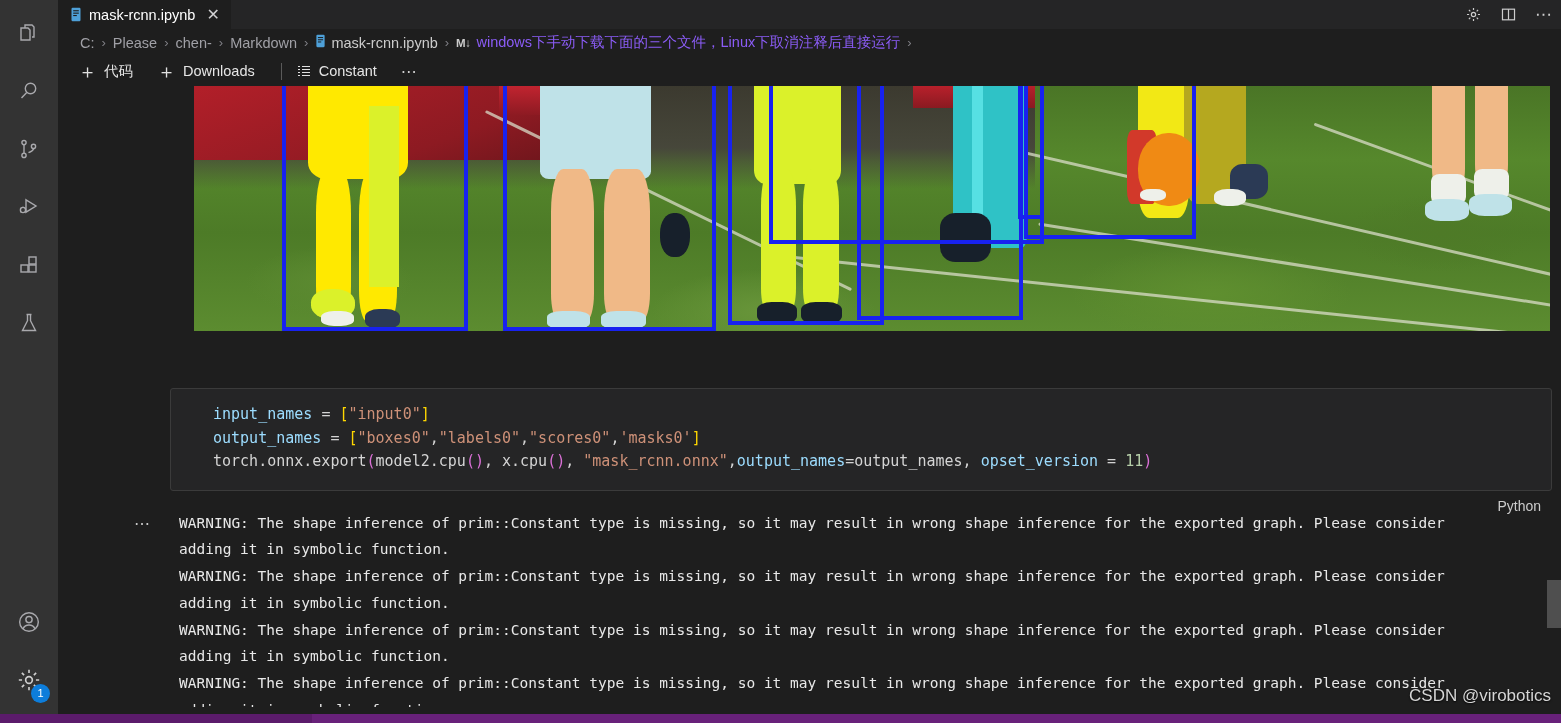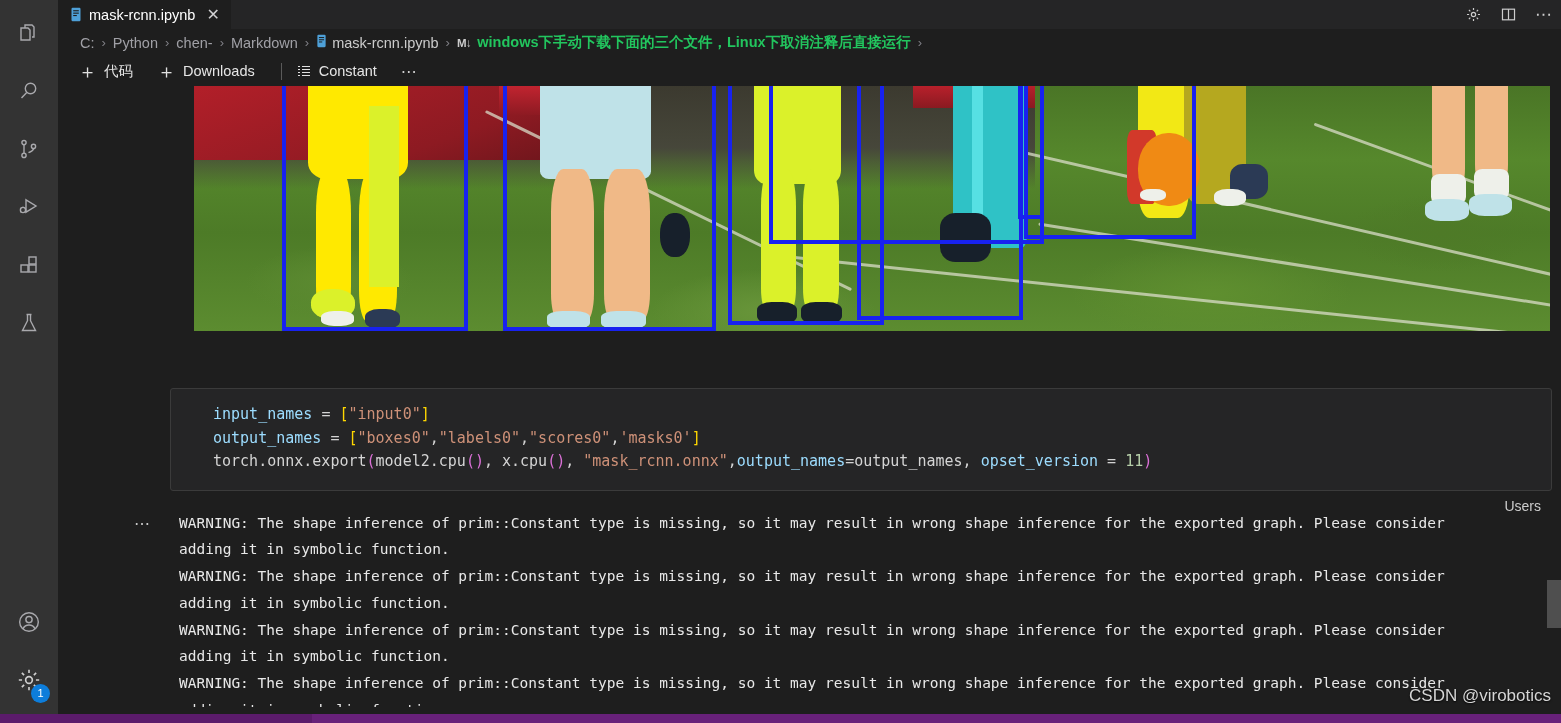--- a/index.html
+++ b/index.html
@@ -52,21 +52,21 @@
   .tabbar-right .ti { display:flex; align-items:center; justify-content:center; }
 
   
   .breadcrumbs {
     height:27px; background:#1e1e1e; display:flex; align-items:center;
     padding-left:22px; gap:0; color:#a0a0a6; font-size:14.5px; white-space:nowrap;
   }
   .crumb { display:flex; align-items:center; gap:5px; }
   .crumb-sep { color:#7f7f85; padding:0 7px; font-size:13px; }
   .crumb .mdicon { color:#cccccc; font-size:11.5px; font-weight:bold; letter-spacing:-0.5px; }
-  .crumb-cn { color:#22c55e;font-weight:bold; }
+  .crumb-cn { color:#8b5cf6; }
   .crumb-py { color:#cccccc; }
 
   
   .nb-toolbar {
     height:30px; background:#1e1e1e; display:flex; align-items:center;
     padding-left:20px; gap:0; color:#e6e6e6; font-size:14.5px;
   }
   .tb-item { display:flex; align-items:center; gap:7px; padding:0 13px 0 0; margin-right:11px; }
   .tb-plus { font-size:19px; line-height:1; color:#e0e0e0; font-weight:300; }
   .tb-divider { width:1px; height:17px; background:#5a5a5a; margin:0 14px 0 2px; }
@@ -299,21 +299,21 @@
       </div>
     </div>
 
     <div class="breadcrumbs">
       <span class="crumb">
         <span>C:</span>
       </span>
       <span class="crumb-sep">›</span>
 
       <span class="crumb">
-        <span>Python</span>
+        <span>Please</span>
       </span>
       <span class="crumb-sep">›</span>
 
       <span class="crumb">
         <span>chen-</span>
       </span>
       <span class="crumb-sep">›</span>
 
       <span class="crumb">
         <span>Markdown</span>
@@ -425,21 +425,21 @@
           <div class="bbox" style="left:48.9%;top:-4px;width:12.2%;height:97%;"></div>
           <div class="bbox" style="left:60.8%;top:-4px;width:1.9%;height:56%;"></div>
           <div class="bbox" style="left:61.2%;top:-4px;width:12.7%;height:64%;"></div>
         </div>
       </div>
 
       <div class="code-cell">
         <div class="code-line"><span class="tok-var">input_names</span> <span class="tok-plain">=</span> <span class="tok-br">[</span><span class="tok-str">"input0"</span><span class="tok-br">]</span></div>
         <div class="code-line"><span class="tok-var">output_names</span> <span class="tok-plain">=</span> <span class="tok-br">[</span><span class="tok-str">"boxes0"</span><span class="tok-plain">,</span><span class="tok-str">"labels0"</span><span class="tok-plain">,</span><span class="tok-str">"scores0"</span><span class="tok-plain">,</span><span class="tok-str">'masks0'</span><span class="tok-br">]</span></div>
         <div class="code-line"><span class="tok-plain">torch.onnx.export</span><span class="tok-paren">(</span><span class="tok-plain">model2.cpu</span><span class="tok-paren">()</span><span class="tok-plain">, x.cpu</span><span class="tok-paren">()</span><span class="tok-plain">, </span><span class="tok-str">"mask_rcnn.onnx"</span><span class="tok-plain">,</span><span class="tok-var">output_names</span><span class="tok-plain">=output_names, </span><span class="tok-var">opset_version</span><span class="tok-plain"> = </span><span class="tok-num">11</span><span class="tok-paren">)</span></div>
-        <span class="lang-label">Users</span>
+        <span class="lang-label">Python</span>
       </div>
 
       <div class="out-cell">
         <span class="out-dots">⋯</span>
         <div class="out-text">WARNING: The shape inference of prim::Constant type is missing, so it may result in wrong shape inference for the exported graph. Please consider
 adding it in symbolic function.
 WARNING: The shape inference of prim::Constant type is missing, so it may result in wrong shape inference for the exported graph. Please consider
 adding it in symbolic function.
 WARNING: The shape inference of prim::Constant type is missing, so it may result in wrong shape inference for the exported graph. Please consider
 adding it in symbolic function.

